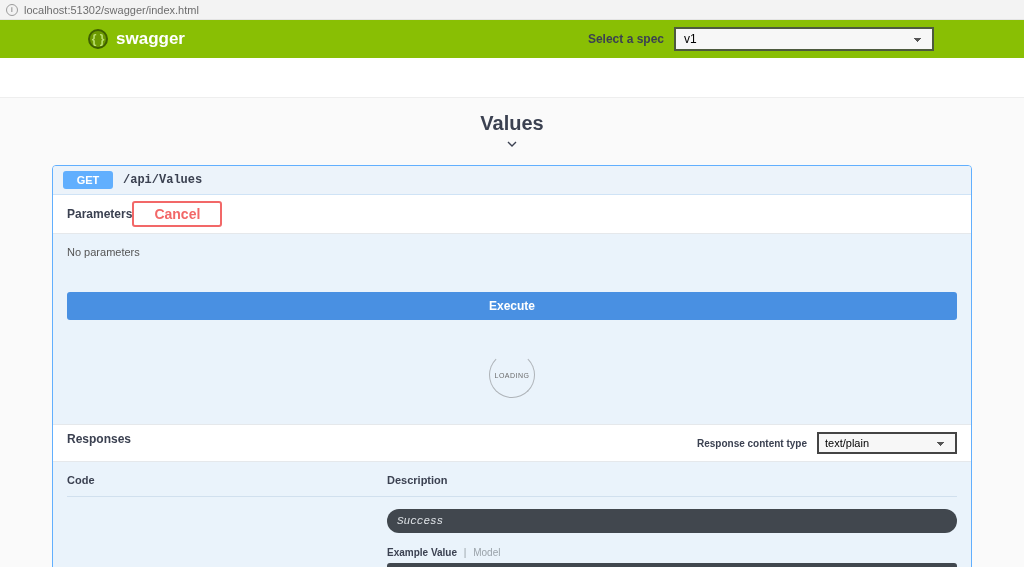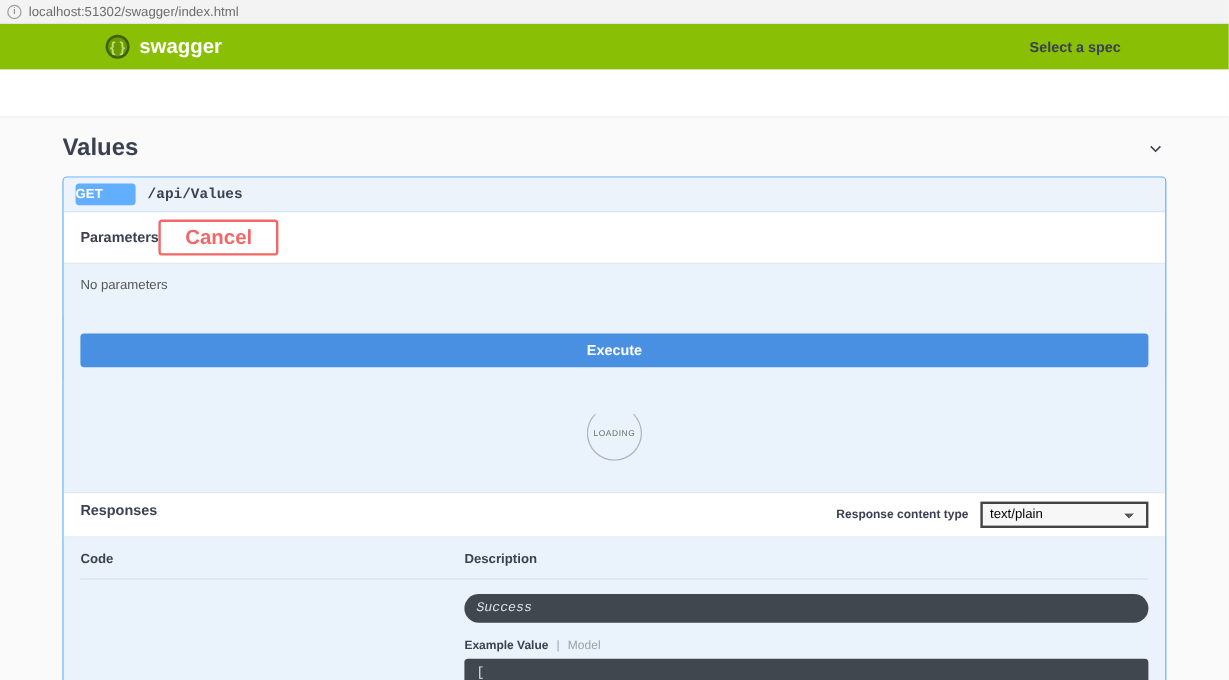--- a/index.html
+++ b/index.html
@@ -62,20 +62,21 @@
                       linear-gradient(135deg, #555 50%, transparent 50%);
     background-position: calc(100% - 14px) 9px, calc(100% - 10px) 9px;
     background-size: 4px 4px, 4px 4px;
     background-repeat: no-repeat;
   }
   .white-band { background: #fff; height: 40px; border-bottom: 1px solid #eee;}
   .container { max-width: 920px; margin: 0 auto; padding: 8px 0 20px; }
   .tag-header {
     display: flex; justify-content: space-between; align-items: center;
     padding: 6px 0 12px;
+    flex-direction: column;
   }
   .tag-title { font-size: 20px; font-weight: 700; color: #3b4151; }
   .chevron { width: 18px; height: 18px; display: flex; align-items: center; justify-content: center; cursor: pointer; }
   .chevron svg { width: 16px; height: 16px; }
 
   .opblock {
     border: 1px solid #61affe;
     border-radius: 4px;
     background: #eaf3fb;
     overflow: hidden;
@@ -87,36 +88,37 @@
     border-bottom: 1px solid #cfe3f6;
   }
   .method-badge {
     background: #61affe;
     color: #fff;
     font-weight: 700;
     font-size: 11px;
     padding: 3px 0;
     border-radius: 3px;
     width: 50px;
+    text-align: center;
   }
   .op-path { font-family: "Courier New", monospace; font-size: 12px; font-weight: 700; color: #3b4151; }
 
   .section-header {
     display: flex; justify-content: flex-start; align-items: center;
     padding: 6px 14px;
     background: #fff;
     box-shadow: 0 1px 2px rgba(0,0,0,0.05);
     border-bottom: 1px solid #e5e8eb;
   }
   .section-header .label { font-size: 12px; font-weight: 700; }
   .cancel-btn {
     border: 2px solid #f26868;
     background: transparent;
     color: #f26868;
-    font-size: 17px;
+    font-size: 14px;
     font-weight: 600;
     padding: 3px 20px;
     border-radius: 3px;
     cursor: pointer;
   }
   .params-body {
     padding: 12px 14px 18px;
     background: #eaf3fb;
     font-size: 11px;
     color: #555;
@@ -210,20 +212,23 @@
   <span>localhost:51302/swagger/index.html</span>
 </div>
 
 <div class="topbar">
   <div class="topbar-left">
     <div class="swagger-logo">{ }</div>
     <div class="swagger-title">swagger</div>
   </div>
   <div class="topbar-right">
     <label>Select a spec</label>
+    <select class="spec-select">
+      <option>v1</option>
+    </select>
   </div>
 </div>
 
 <div class="white-band"></div>
 
 <div class="container">
   <div class="tag-header">
     <div class="tag-title">Values</div>
     <div class="chevron">
       <svg viewBox="0 0 24 24" fill="none" stroke="#3b4151" stroke-width="2">

